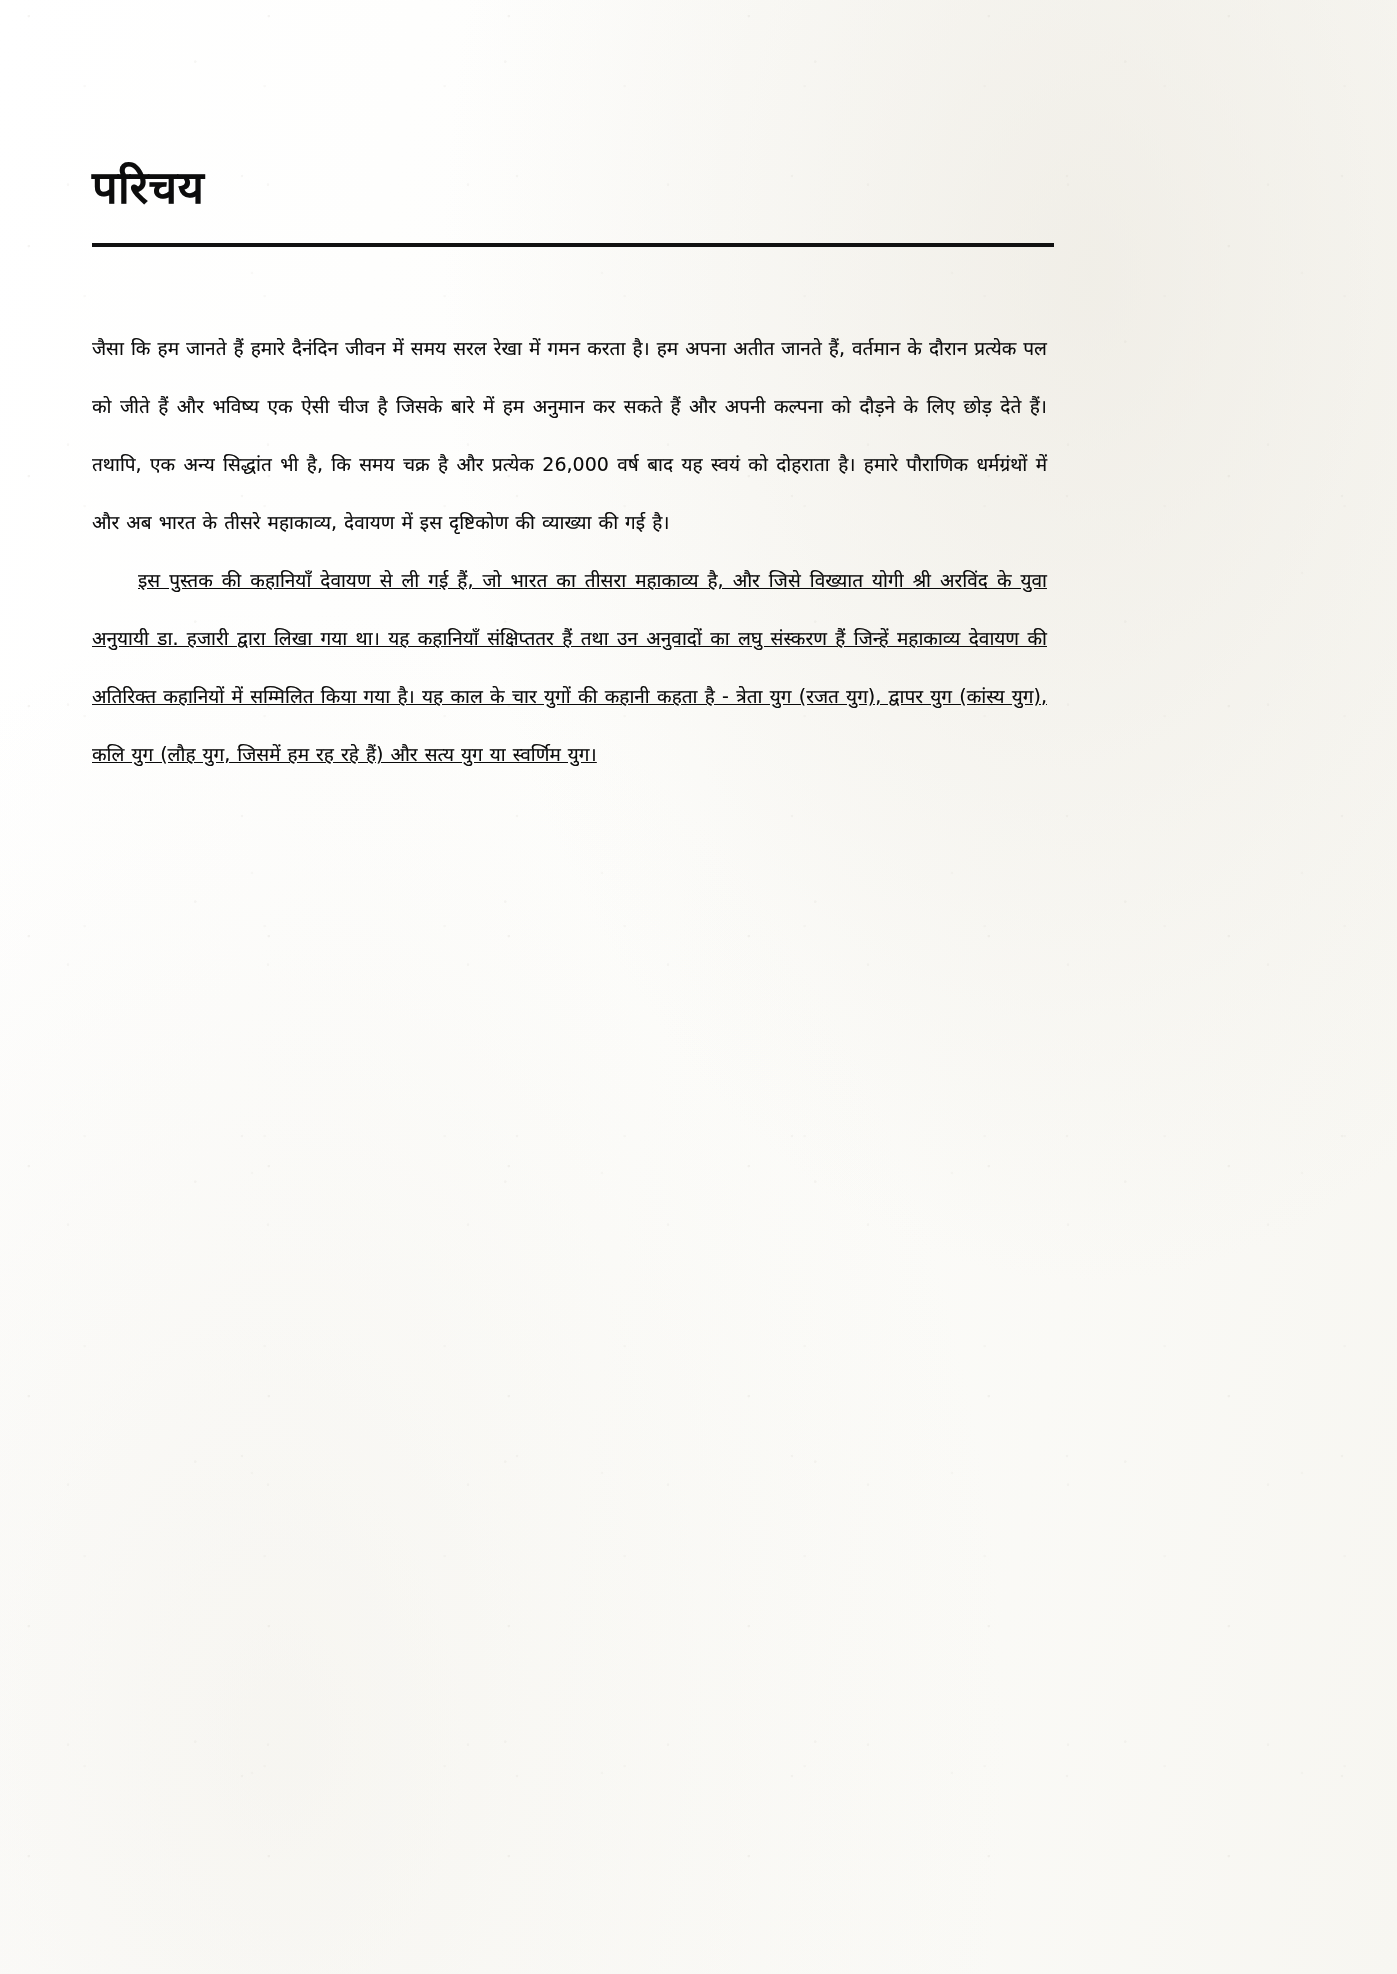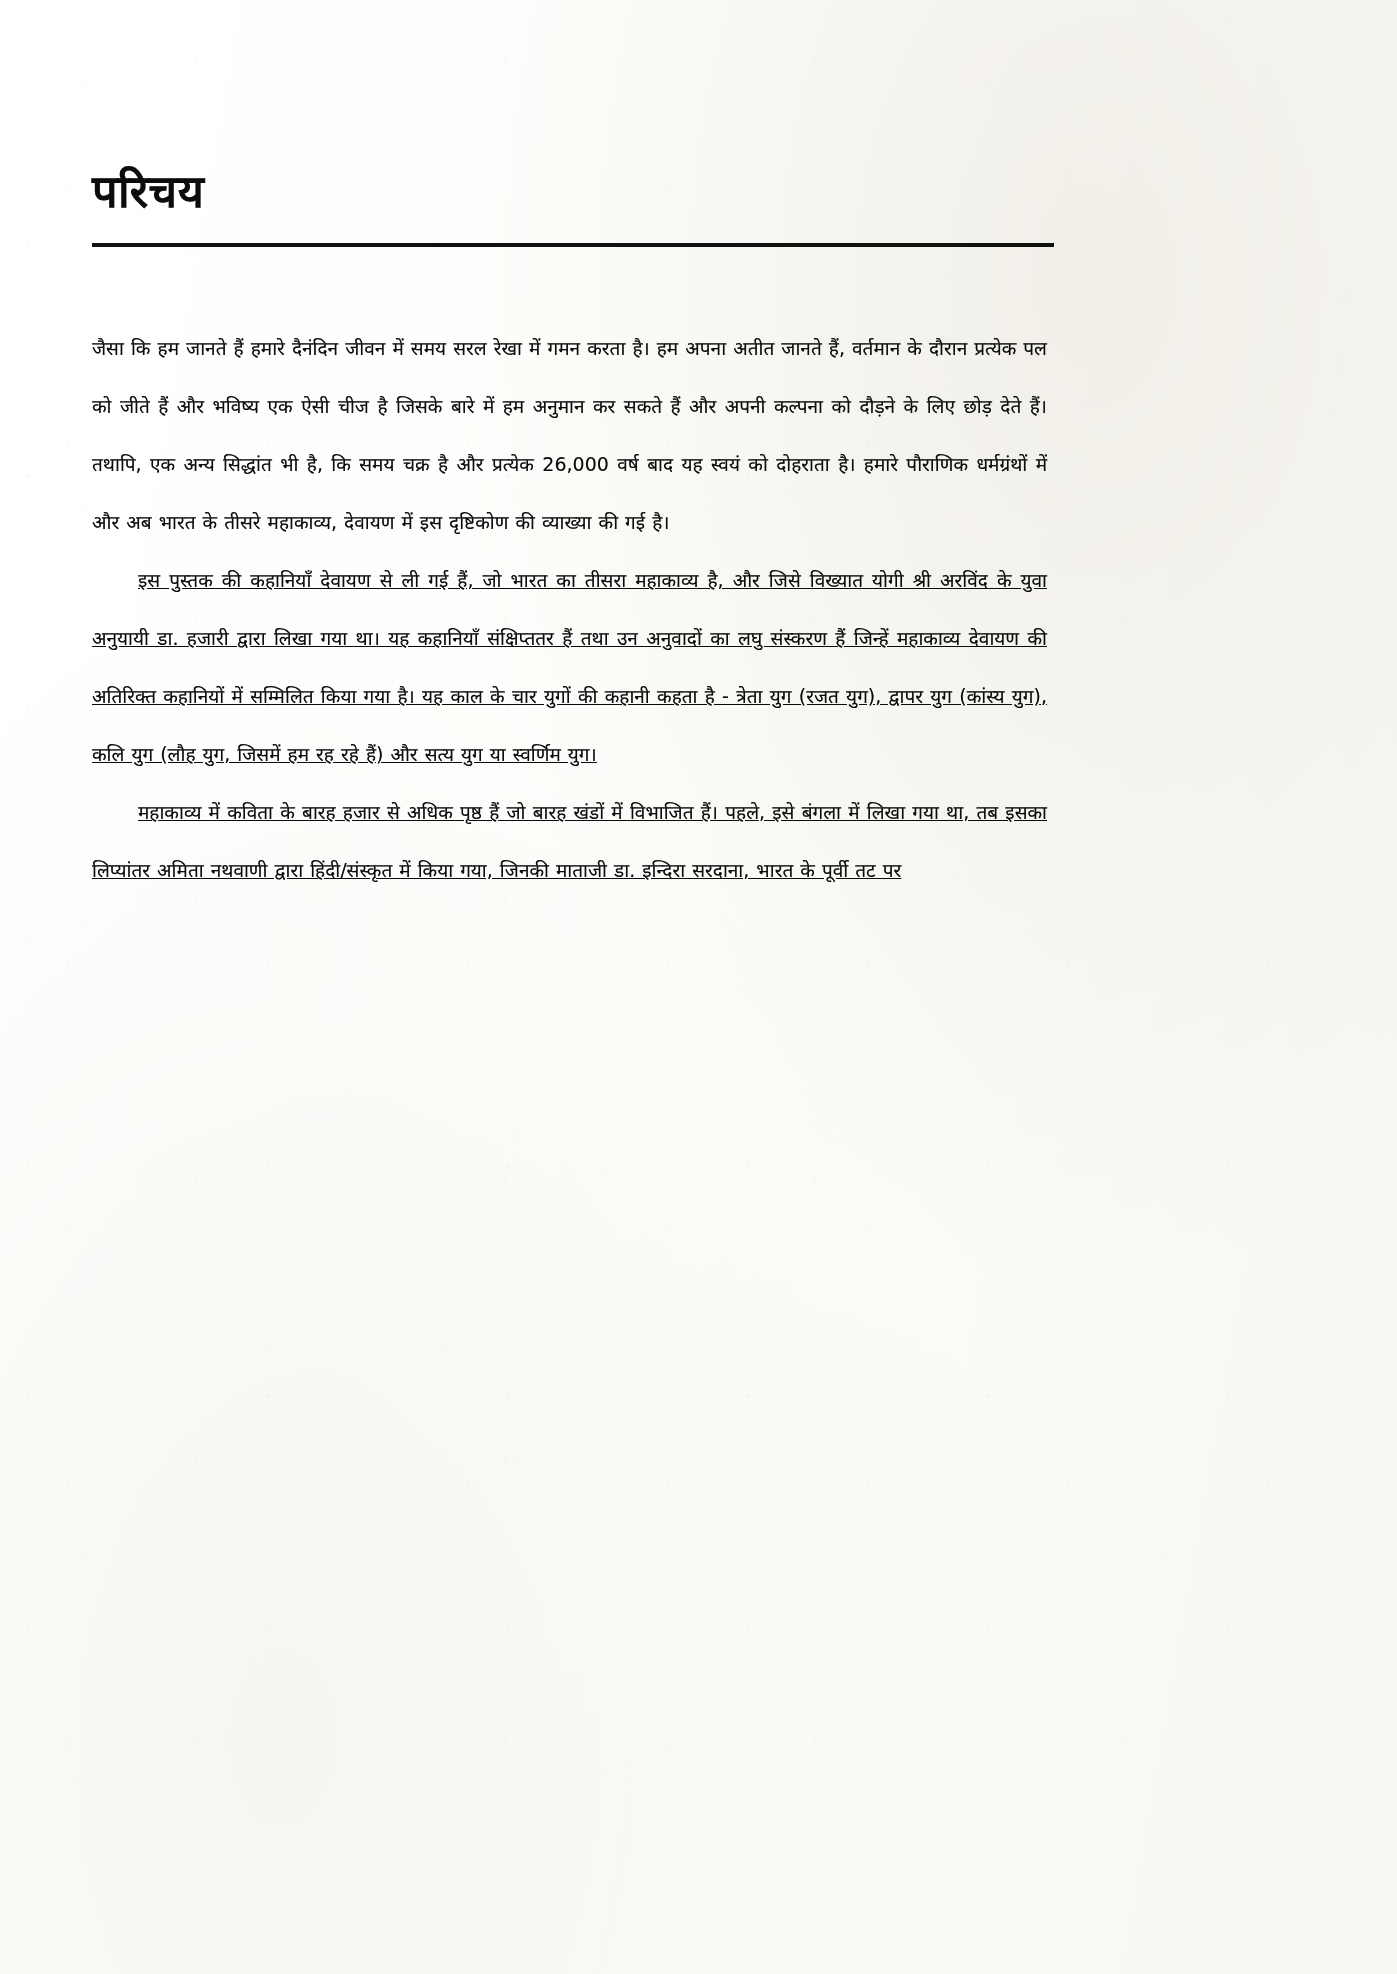--- a/index.html
+++ b/index.html
@@ -45,21 +45,21 @@
   .content {
     position: absolute;
     left: 92px;
     top: 0;
     width: 955px;
   }
 
   .page-title {
     margin: 0;
     padding-top: 168px;
-    font-family: Liberation Sans, sans-serif;
+    font-family: Liberation Mono, monospace;
     font-size: 45px;
     font-weight: 700;
     letter-spacing: .5px;
     color: #0c0c0c;
     line-height: 1.05;
   }
 
   .title-rule {
     margin-top: 28px;
     width: 962px;
@@ -105,17 +105,16 @@
     <h1 class="page-title">परिचय</h1>
 
     <div class="title-rule"></div>
 
     <div class="body-text">
 
       <p class="para">जैसा कि हम जानते हैं हमारे दैनंदिन जीवन में समय सरल रेखा में गमन करता है। हम अपना अतीत जानते हैं, वर्तमान के दौरान प्रत्येक पल को जीते हैं और भविष्य एक ऐसी चीज है जिसके बारे में हम अनुमान कर सकते हैं और अपनी कल्पना को दौड़ने के लिए छोड़ देते हैं। तथापि, एक अन्य सिद्धांत भी है, कि समय चक्र है और प्रत्येक 26,000 वर्ष बाद यह स्वयं को दोहराता है। हमारे पौराणिक धर्मग्रंथों में और अब भारत के तीसरे महाकाव्य, देवायण में इस दृष्टिकोण की व्याख्या की गई है।</p>
 
       <p class="para">इस पुस्तक की कहानियाँ देवायण से ली गई हैं, जो भारत का तीसरा महाकाव्य है, और जिसे विख्यात योगी श्री अरविंद के युवा अनुयायी डा. हजारी द्वारा लिखा गया था। यह कहानियाँ संक्षिप्ततर हैं तथा उन अनुवादों का लघु संस्करण हैं जिन्हें महाकाव्य देवायण की अतिरिक्त कहानियों में सम्मिलित किया गया है। यह काल के चार युगों की कहानी कहता है - त्रेता युग (रजत युग), द्वापर युग (कांस्य युग), कलि युग (लौह युग, जिसमें हम रह रहे हैं) और सत्य युग या स्वर्णिम युग।</p>
 
-      <p class="para">महाकाव्य में कविता के बारह हजार से अधिक पृष्ठ हैं जो बारह खंडों में विभाजित हैं। पहले, इसे बंगला में लिखा गया था, तब इसका लिप्यांतर अमिता नथवाणी द्वारा हिंदी/संस्कृत में किया गया, जिनकी माताजी डा. इन्दिरा सरदाना, भारत के पूर्वी तट पर</p>
 
     </div>
   </div>
 </div>
 
 </body></html>

